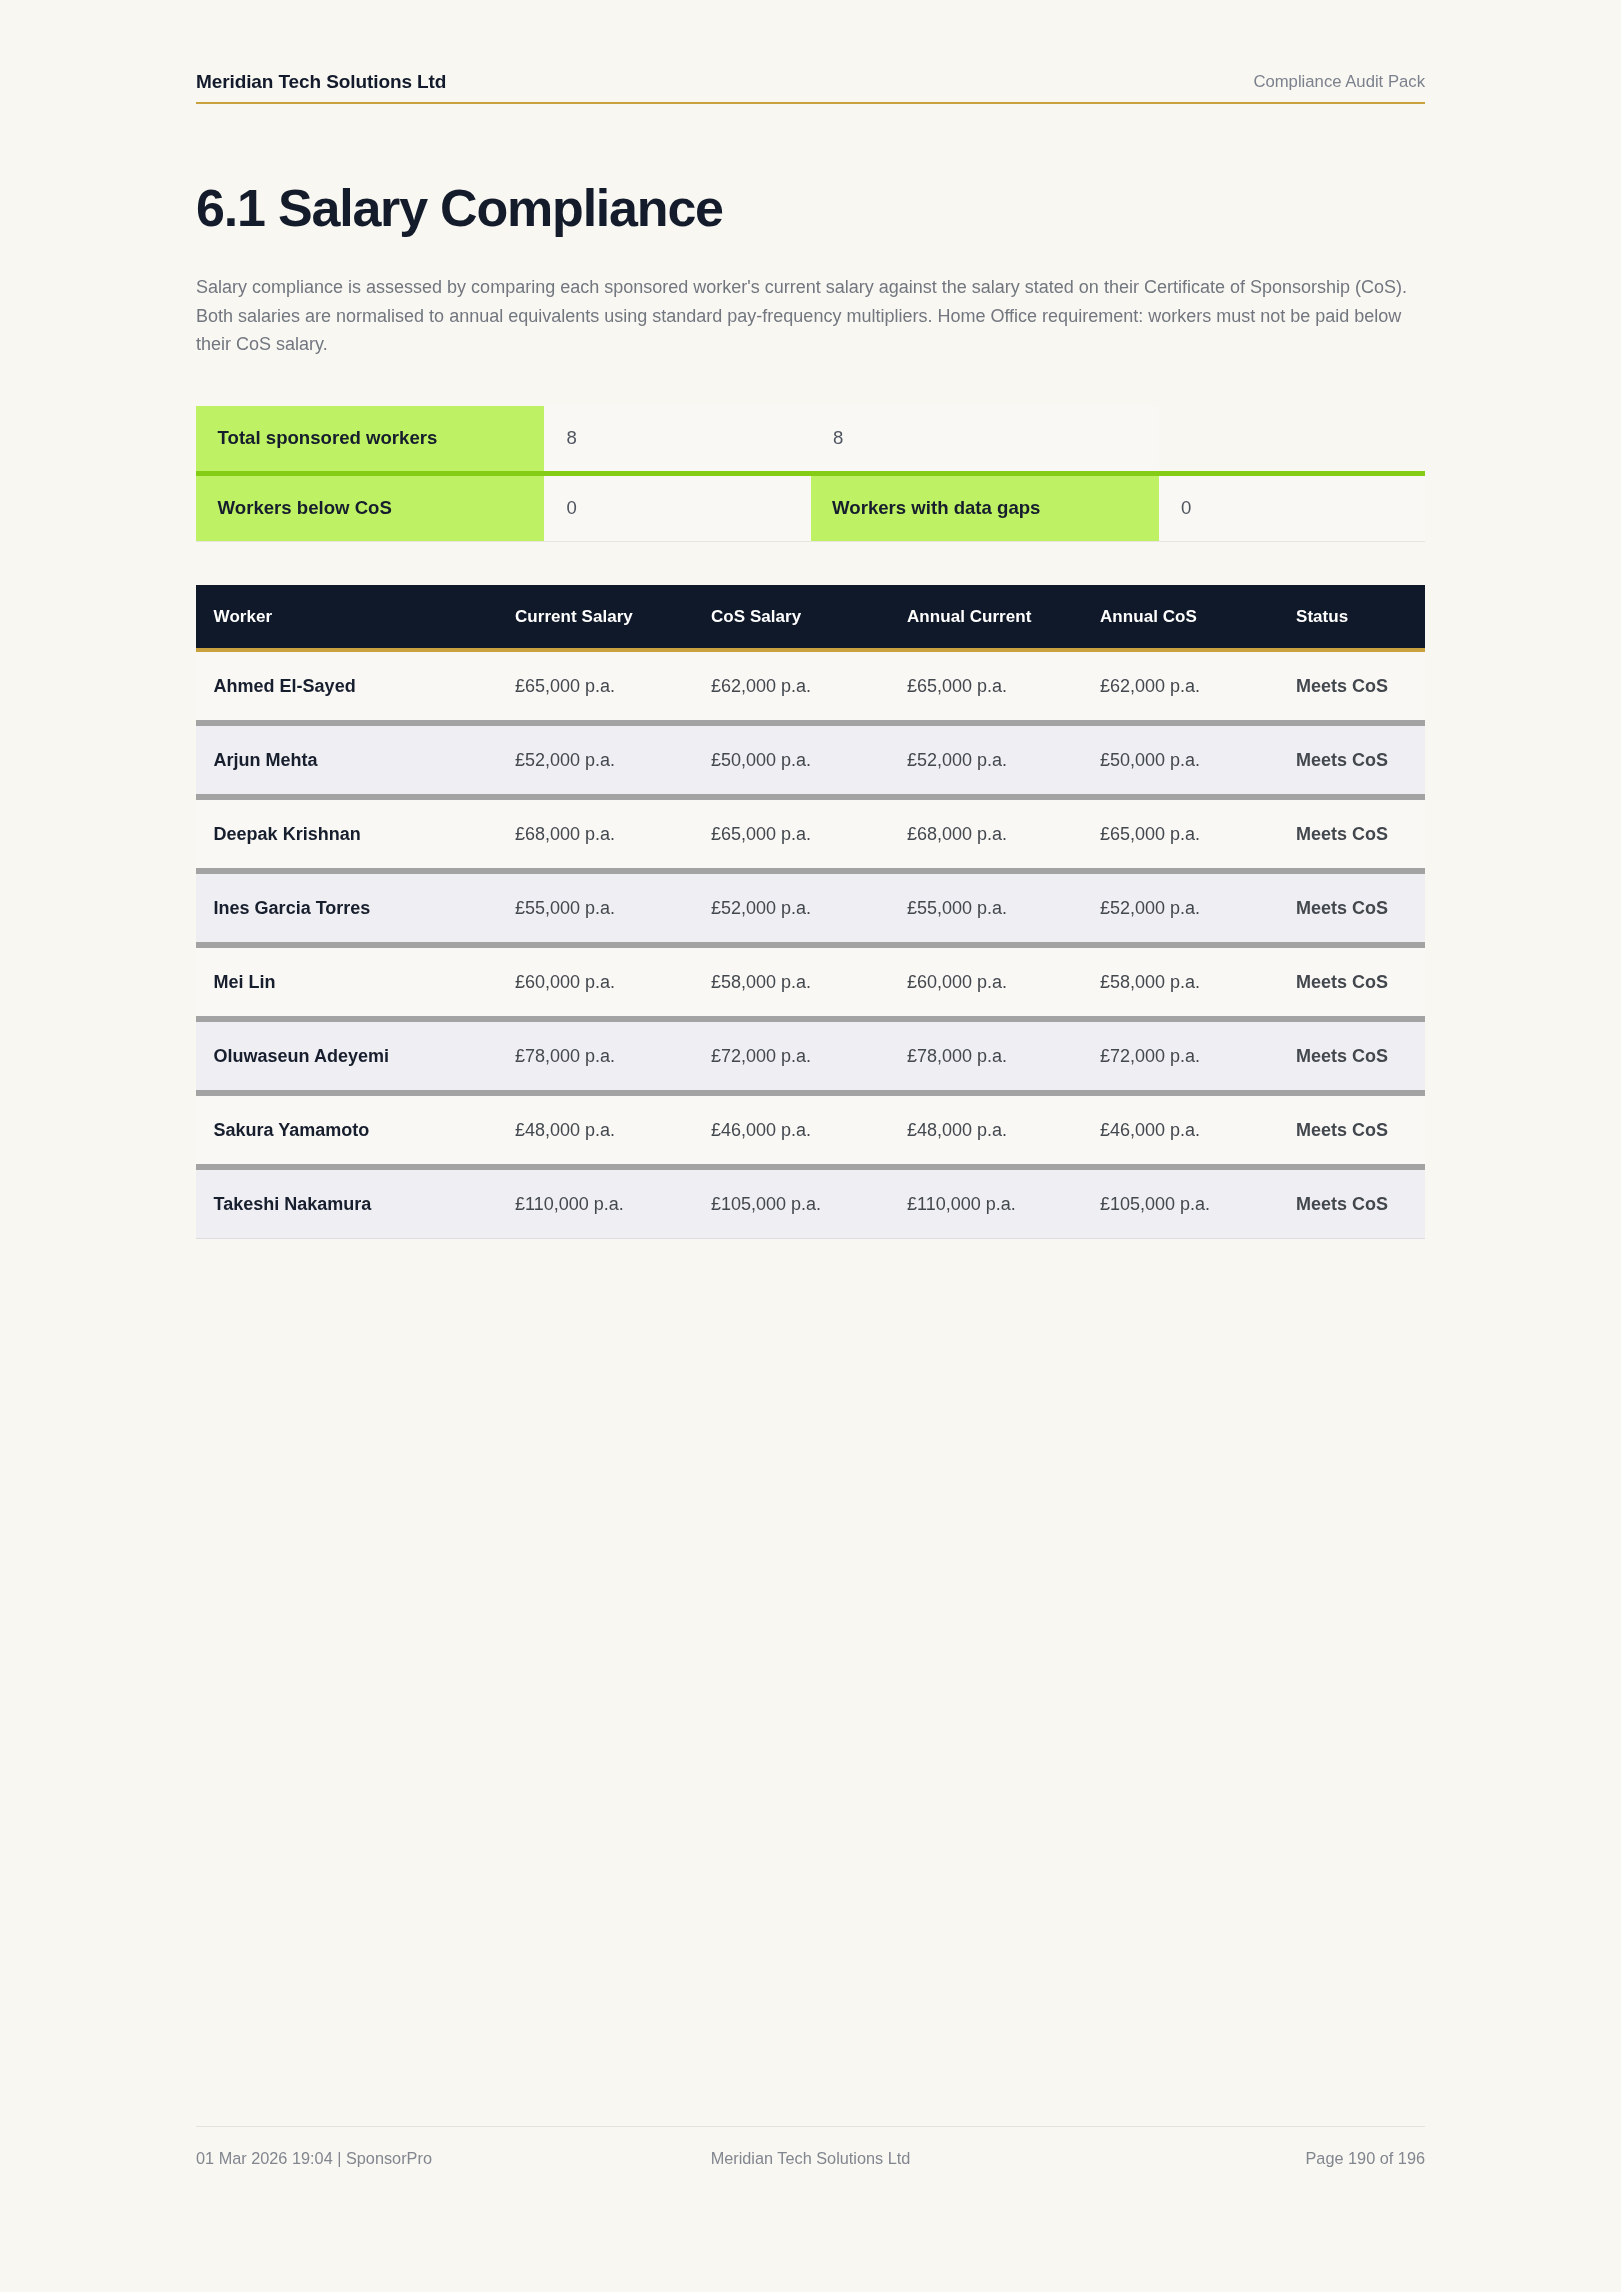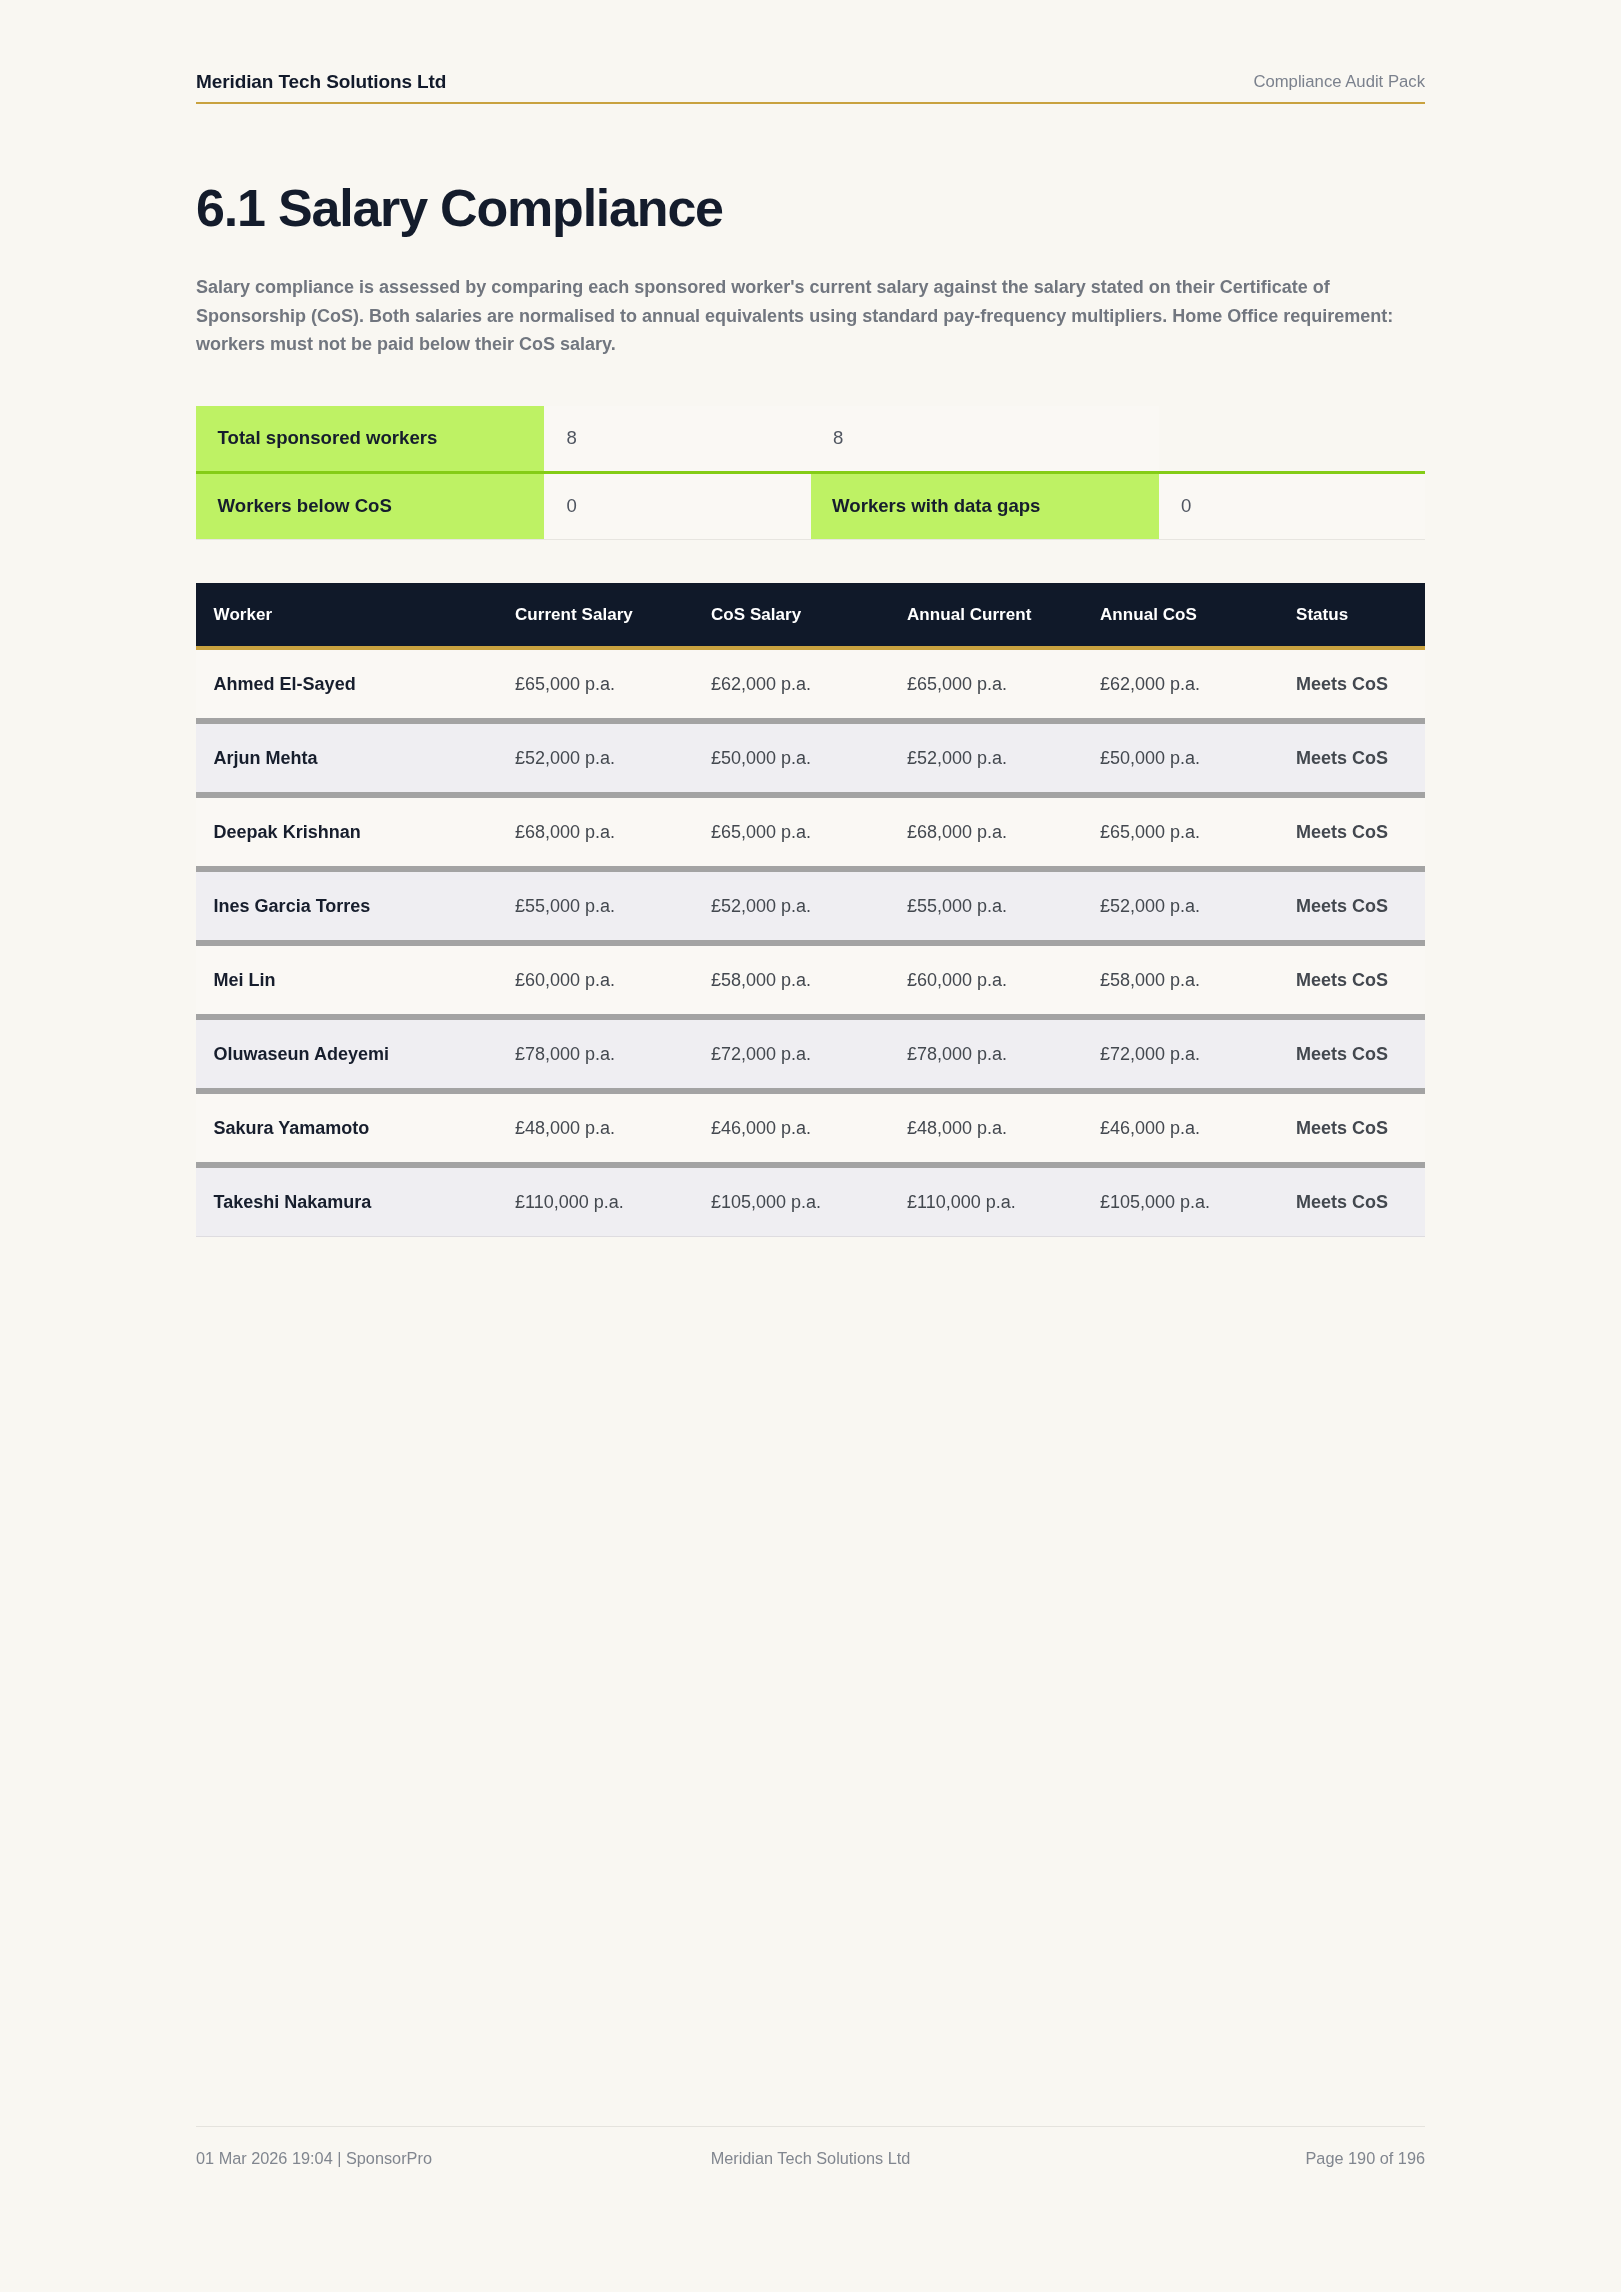--- a/index.html
+++ b/index.html
@@ -56,35 +56,34 @@
     color: #141c2c;
   }
 
   
   .intro {
     margin: 38px 0 0 0;
     font-size: 18px;
     line-height: 1.58;
     color: #71767f;
     max-width: 1233px;
-    font-weight: bold;
   }
 
   
   .summary {
     margin-top: 47px;
     display: grid;
     grid-template-columns: 1fr 1fr;
     border-bottom: 1px solid #e7e5e0;
   }
   .summary-cell {
     display: grid;
     grid-template-columns: 348px 1fr;
     align-items: center;
-    border-top: 3px solid #84cc16;
+    border-top: 5px solid #84cc16;
   }
   .summary-cell:nth-child(1),
   .summary-cell:nth-child(2) { border-top: none; }
   .summary-label {
     background: #bef264;
     font-size: 18.6px;
     font-weight: bold;
     color: #161d2d;
     padding: 21.6px 0 21.6px 21.6px;
     height: 100%;

